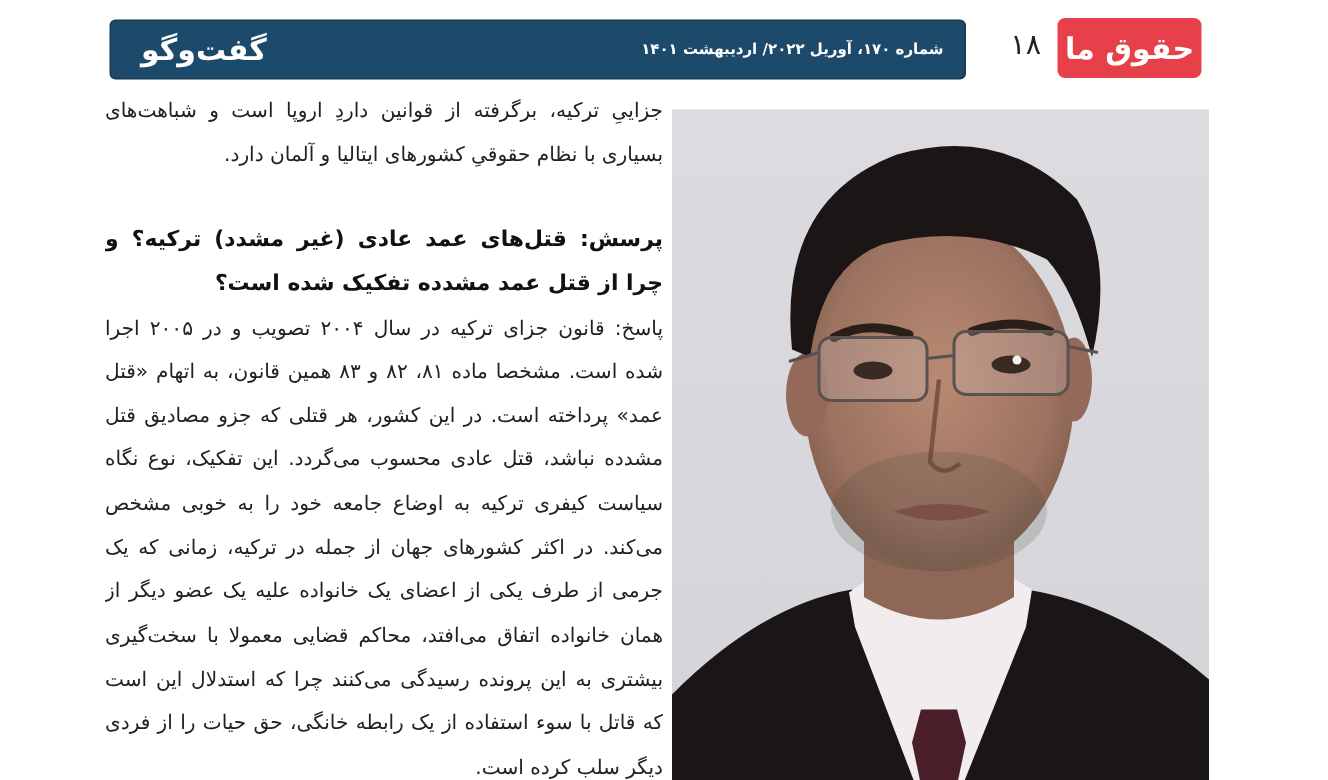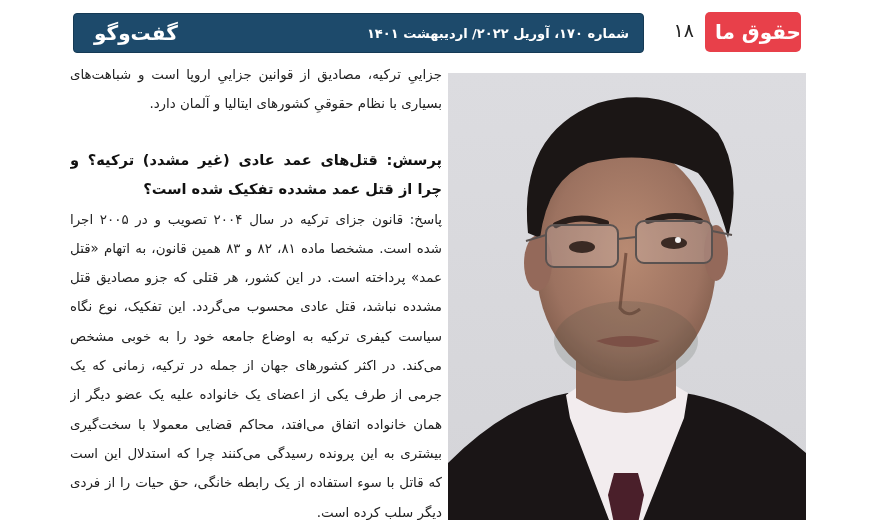--- a/index.html
+++ b/index.html
@@ -2,35 +2,35 @@
 <html><head>
 <meta charset="utf-8">
 <style>
   * { box-sizing: border-box; margin: 0; padding: 0; }
   html, body { width: 885px; height: 520px; overflow: hidden; background: #ffffff; }
   body { position: relative; font-family: "DejaVu Sans", sans-serif; color: #222; }
 
   .logo {
     position: absolute; left: 705px; top: 12px; width: 96px; height: 40px;
     background: #e8404a; border-radius: 5px;
-    display: flex; align-items: center; justify-content: flex-start;
+    display: flex; align-items: center; justify-content: center;
     color: #fff; font-weight: bold; font-size: 20px; direction: rtl;
   }
   .page-num {
     position: absolute; left: 660px; top: 16px; width: 34px; height: 28px;
     font-size: 19px; color: #222; text-align: right; direction: rtl;
     line-height: 28px; font-family: "DejaVu Sans", sans-serif;
   }
   .header-bar {
     position: absolute; left: 73px; top: 13px; width: 571px; height: 40px;
     background: #1d4a6b; border-radius: 4px; border: 1px solid #153a55;
     display: flex; align-items: center; justify-content: space-between;
     direction: rtl; padding: 0 14px 0 20px; color: #fff;
   }
-  .issue-info { font-size: 13px; font-weight: bold; }
+  .issue-info { font-size: 10px; font-weight: bold; }
   .section-title { font-size: 20px; font-weight: bold; }
 
   .column {
     position: absolute; left: 70px; top: 60px; width: 372px; height: 470px;
     direction: rtl; text-align: justify; font-size: 13.4px; line-height: 29.3px;
     color: #222; overflow: hidden;
   }
   .column p { margin: 0; }
   .question {
     font-weight: bold; font-size: 14.6px; line-height: 29px;
@@ -50,21 +50,21 @@
 </div>
 
 <div class="page-num">۱۸</div>
 
 <div class="header-bar">
   <span class="issue-info">شماره ۱۷۰، آوریل ۲۰۲۲/ اردیبهشت ۱۴۰۱</span>
   <span class="section-title">گفت‌وگو</span>
 </div>
 
 <div class="column">
-  <p>جزاییِ ترکیه، مصادیق از قوانین جزاییِ اروپا است و شباهت‌های بسیاری با نظام حقوقیِ کشورهای ایتالیا و آلمان دارد.</p>
+  <p>جزاییِ ترکیه، برگرفته از قوانین داردِ اروپا است و شباهت‌های بسیاری با نظام حقوقیِ کشورهای ایتالیا و آلمان دارد.</p>
   <p class="question">پرسش: قتل‌های عمد عادی (غیر مشدد) ترکیه؟ و چرا از قتل عمد مشدده تفکیک شده است؟</p>
   <p>پاسخ: قانون جزای ترکیه در سال ۲۰۰۴ تصویب و در ۲۰۰۵ اجرا شده است. مشخصا ماده ۸۱، ۸۲ و ۸۳ همین قانون، به اتهام «قتل عمد» پرداخته است. در این کشور، هر قتلی که جزو مصادیق قتل مشدده نباشد، قتل عادی محسوب می‌گردد. این تفکیک، نوع نگاه سیاست کیفری ترکیه به اوضاع جامعه خود را به خوبی مشخص می‌کند. در اکثر کشورهای جهان از جمله در ترکیه، زمانی که یک جرمی از طرف یکی از اعضای یک خانواده علیه یک عضو دیگر از همان خانواده اتفاق می‌افتد، محاکم قضایی معمولا با سخت‌گیری بیشتری به این پرونده رسیدگی می‌کنند چرا که استدلال این است که قاتل با سوء استفاده از یک رابطه خانگی، حق حیات را از فردی دیگر سلب کرده است.</p>
 
 </div>
 
 <div class="photo">
   <svg width="358" height="460" viewBox="0 0 358 460" xmlns="http://www.w3.org/2000/svg">
     <defs>
       <radialGradient id="skin" cx="50%" cy="45%" r="60%">
         <stop offset="0%" stop-color="#b88a72"></stop>

